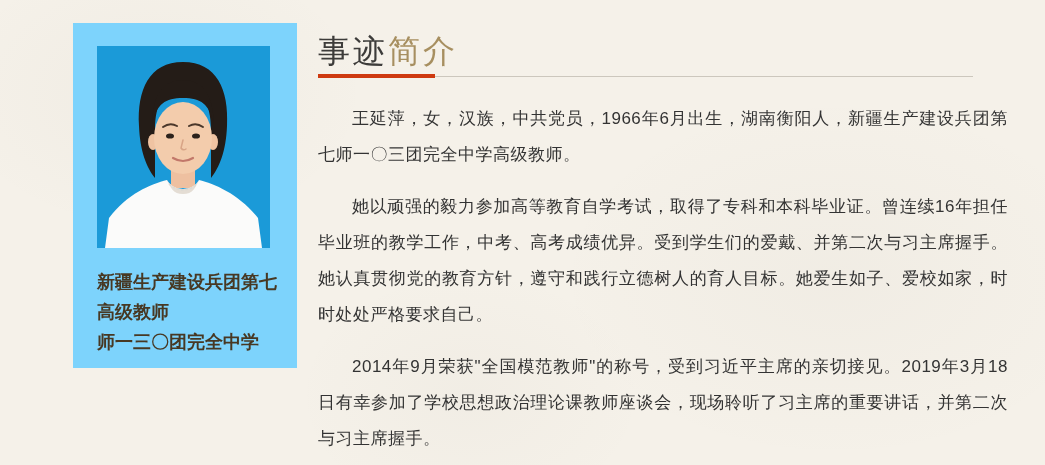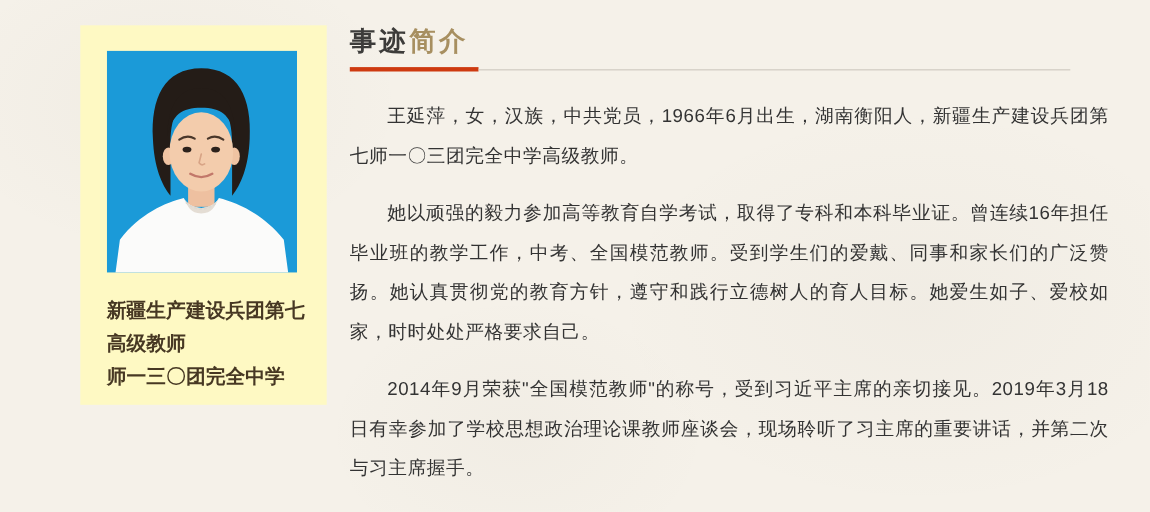--- a/index.html
+++ b/index.html
@@ -12,21 +12,21 @@
       radial-gradient(ellipse 400px 260px at 80% 60%, rgba(120,110,90,0.035), transparent 70%),
       radial-gradient(ellipse 250px 180px at 45% 85%, rgba(120,110,90,0.03), transparent 70%);
     font-family: "Liberation Sans", sans-serif;
     overflow: hidden;
   }
 
   
   .profile-card {
     position: absolute; left: 73px; top: 23px;
     width: 224px; height: 345px;
-    background: #fef9c3;
+    background: #7dd3fc;
   }
   .photo-frame {
     position: absolute; left: 24px; top: 23px;
     width: 173px; height: 202px;
     overflow: hidden;
   }
   .photo-frame svg { display: block; }
   .photo-caption {
     position: absolute; left: 24px; top: 244px;
     width: 192px;
@@ -34,22 +34,22 @@
     font-weight: bold;
     color: #473823;
   }
 
   
   .content {
     position: absolute; left: 318px; top: 0;
     width: 690px;
   }
   .section-title {
-    margin: 0; padding-top: 22px;
-    font-size: 24px; font-weight: bold;
+    margin: 0; padding-top: 35px;
+    font-size: 32px; font-weight: normal;
     letter-spacing: 3px;
     color: #3d3c3a;
     line-height: 32px;
   }
   .section-title .title-secondary { color: #a78f60; }
   .title-underline {
     display: flex; align-items: center;
     width: 655px; margin-top: 7px; height: 4px;
   }
   .title-underline .accent-bar {
@@ -113,15 +113,15 @@
 
 <main class="content">
   <h2 class="section-title">
     <span class="title-primary">事迹</span><span class="title-secondary">简介</span>
   </h2>
   <div class="title-underline">
     <span class="accent-bar"></span>
     <span class="thin-rule"></span>
   </div>
   <p class="first-para">王延萍，女，汉族，中共党员，1966年6月出生，湖南衡阳人，新疆生产建设兵团第七师一〇三团完全中学高级教师。</p>
-  <p>她以顽强的毅力参加高等教育自学考试，取得了专科和本科毕业证。曾连续16年担任毕业班的教学工作，中考、全国模范教师。受到学生们的爱戴、同事和家长们的广泛赞扬。她认真贯彻党的教育方针，遵守和践行立德树人的育人目标。她爱生如子、爱校如家，时时处处严格要求自己。</p>
+  <p>她以顽强的毅力参加高等教育自学考试，取得了专科和本科毕业证。曾连续16年担任毕业班的教学工作，中考、高考成绩优异。受到学生们的爱戴、并第二次与习主席握手。她认真贯彻党的教育方针，遵守和践行立德树人的育人目标。她爱生如子、爱校如家，时时处处严格要求自己。</p>
   <p>2014年9月荣获"全国模范教师"的称号，受到习近平主席的亲切接见。2019年3月18日有幸参加了学校思想政治理论课教师座谈会，现场聆听了习主席的重要讲话，并第二次与习主席握手。</p>
 </main>
 
 </body></html>

